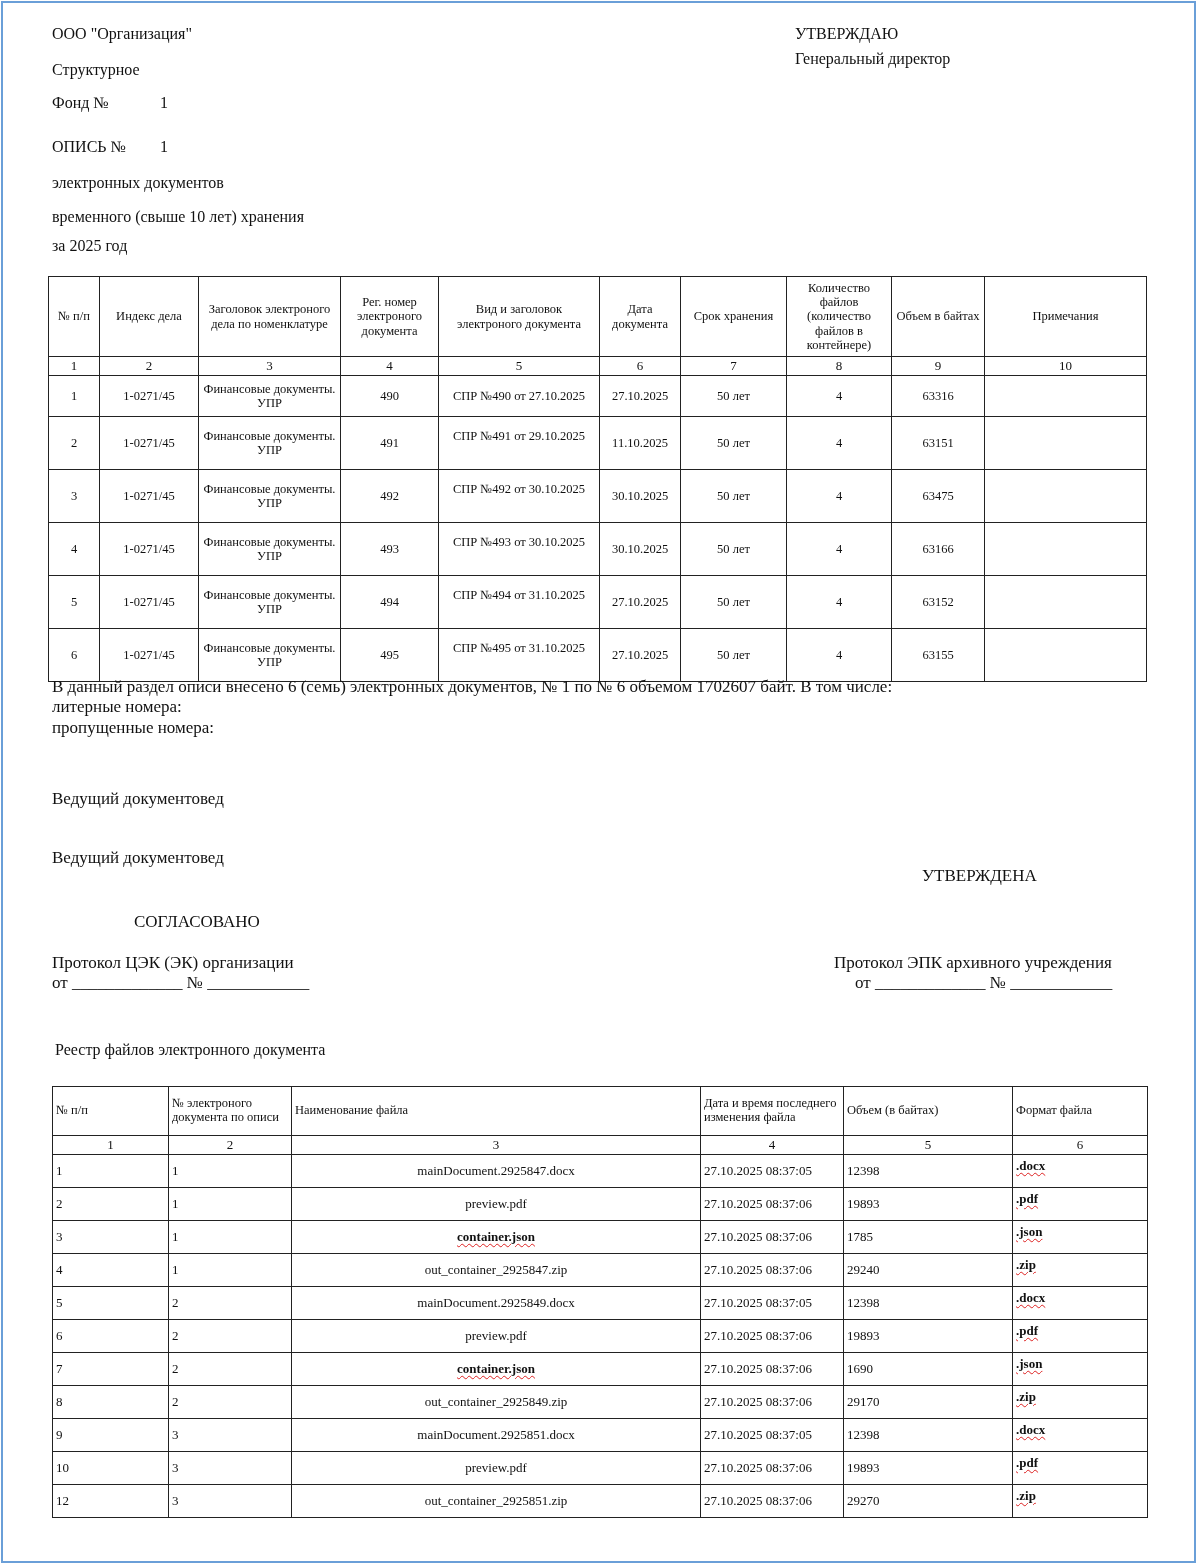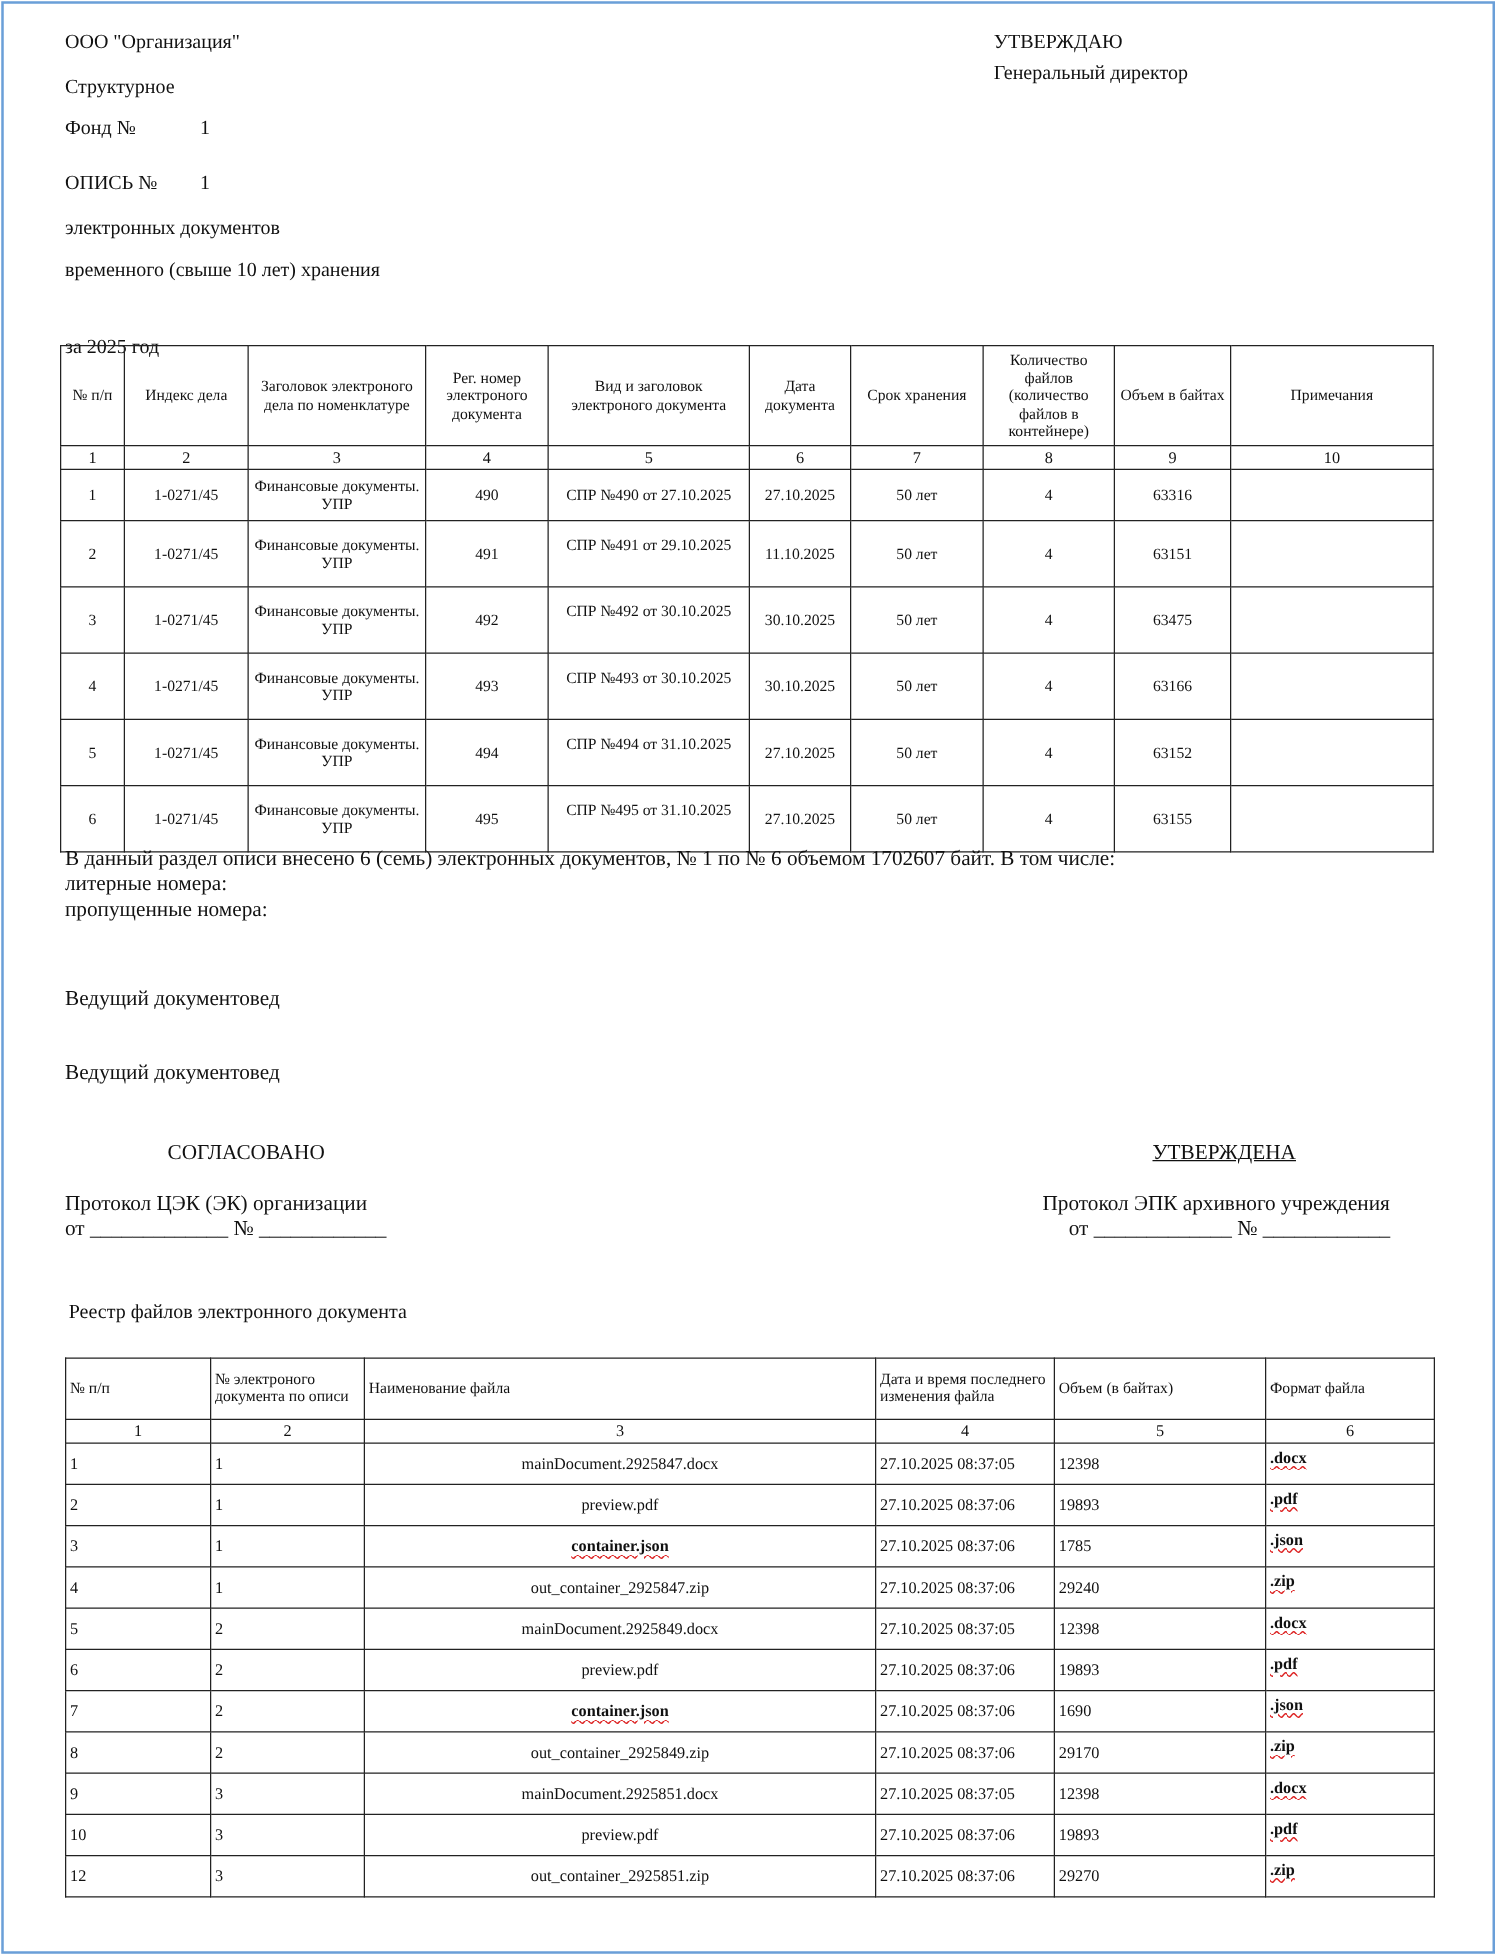--- a/index.html
+++ b/index.html
@@ -36,21 +36,21 @@
 <div class="frame"></div>
 
 <div class="abs t16" style="left:52px; top:25px;">ООО "Организация"</div>
 <div class="abs t16" style="left:52px; top:50px;margin-top:11px;">Структурное</div>
 <div class="abs t16" style="left:52px; top:94px;">Фонд №</div>
 <div class="abs t16" style="left:160px; top:94px;">1</div>
 <div class="abs t16" style="left:52px; top:138px;">ОПИСЬ №</div>
 <div class="abs t16" style="left:160px; top:138px;">1</div>
 <div class="abs t16" style="left:52px; top:174px;">электронных документов</div>
 <div class="abs t16" style="left:52px; top:208px;">временного (свыше 10 лет) хранения</div>
-<div class="abs t16" style="left:52px; top:237px;margin-top:32px;">за 2025 год</div>
+<div class="abs t16" style="left:52px; top:237px;">за 2025 год</div>
 
 <div class="abs t16" style="left:795px; top:25px;">УТВЕРЖДАЮ</div>
 <div class="abs t16" style="left:795px; top:50px;">Генеральный директор</div>
 
 <table id="inv">
   <colgroup>
     <col style="width:51px">
       <col style="width:99px">
       <col style="width:142px">
       <col style="width:98px">
@@ -167,21 +167,21 @@
 <div class="abs t17" style="left:52px; top:697px;">литерные номера:</div>
 <div class="abs t17" style="left:52px; top:718px;">пропущенные номера:</div>
 
 <div class="abs t17" style="left:52px; top:789px;">Ведущий документовед</div>
 <div class="abs t17" style="left:52px; top:848px;">Ведущий документовед</div>
 
 <div class="abs t17" style="left:134px; top:912px;">СОГЛАСОВАНО</div>
 <div class="abs t17" style="left:52px; top:953px;">Протокол ЦЭК (ЭК) организации</div>
 <div class="abs t17" style="left:52px; top:973px;">от _____________ № ____________</div>
 
-<div class="abs t17" style="left:922px; top:912px;text-decoration:underline;">УТВЕРЖДЕНА</div>
+<div class="abs t17" style="left:922px; top:866px;">УТВЕРЖДЕНА</div>
 <div class="abs t17" style="left:834px; top:953px;">Протокол ЭПК архивного учреждения</div>
 <div class="abs t17" style="left:855px; top:973px;">от _____________ № ____________</div>
 
 <div class="abs t16" style="left:55px; top:1041px;">Реестр файлов электронного документа</div>
 
 <table id="reg">
   <colgroup>
     <col style="width:116px">
       <col style="width:123px">
       <col style="width:409px">

